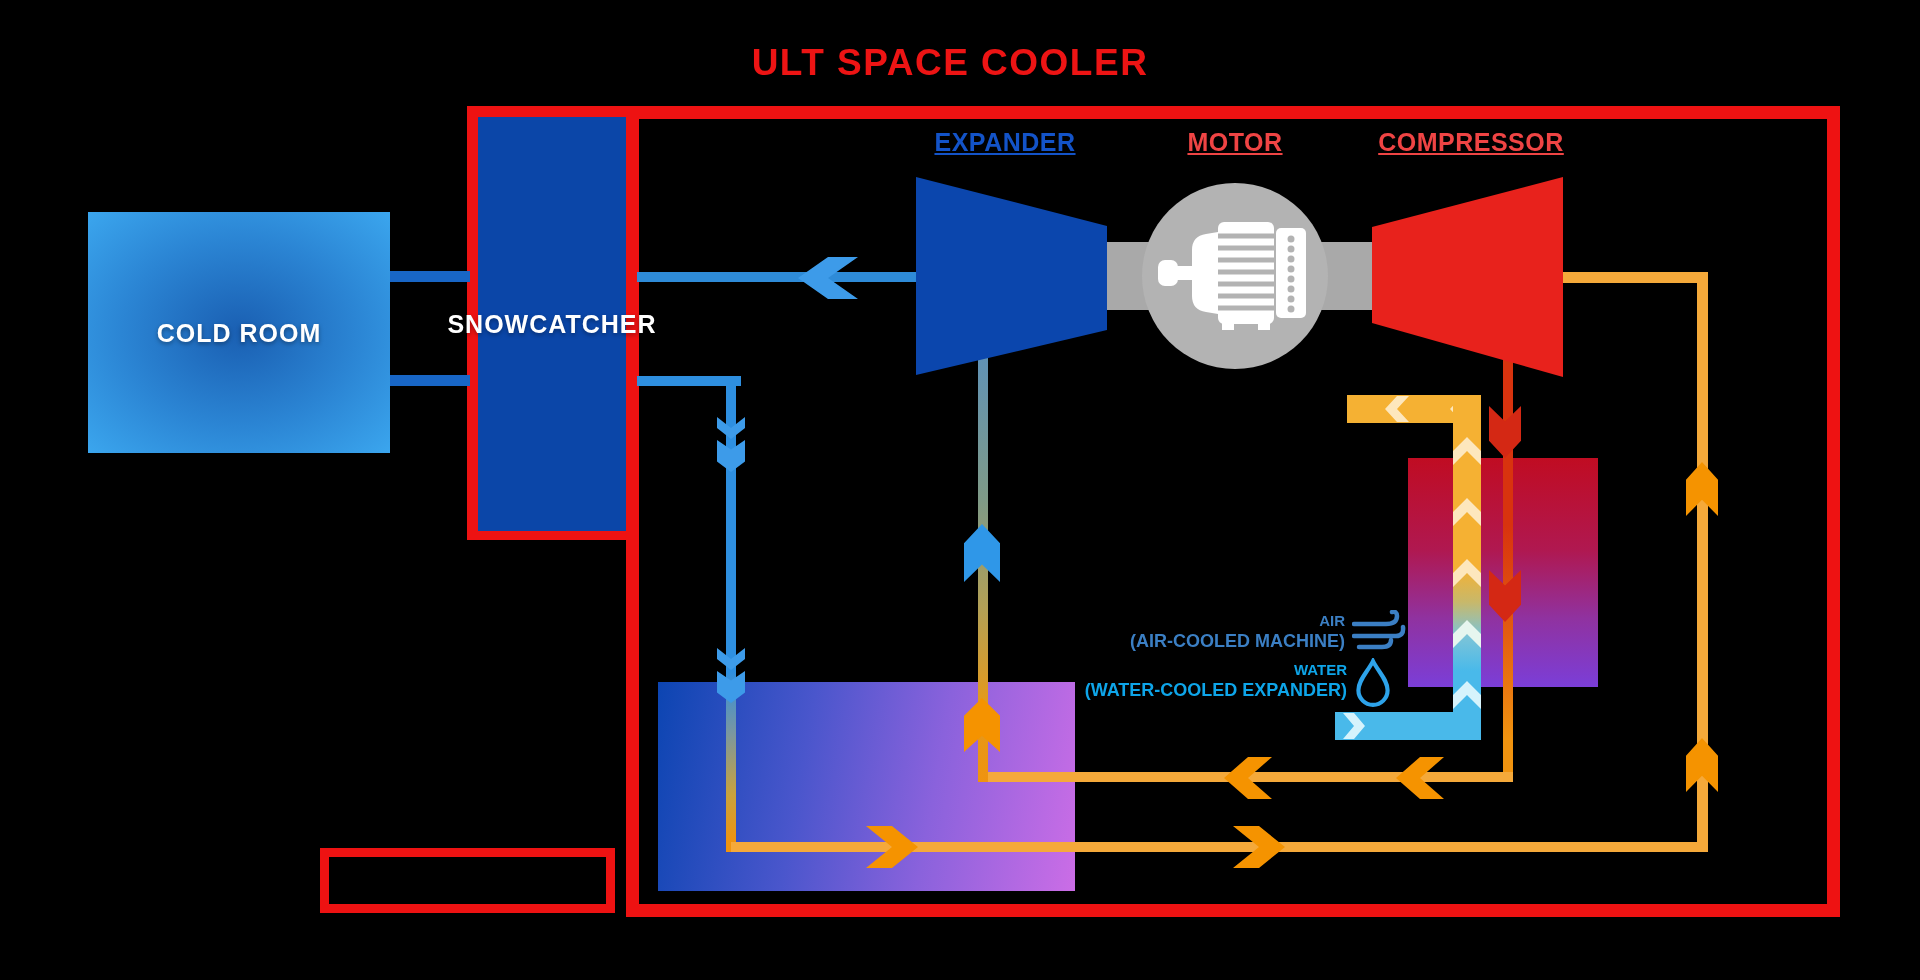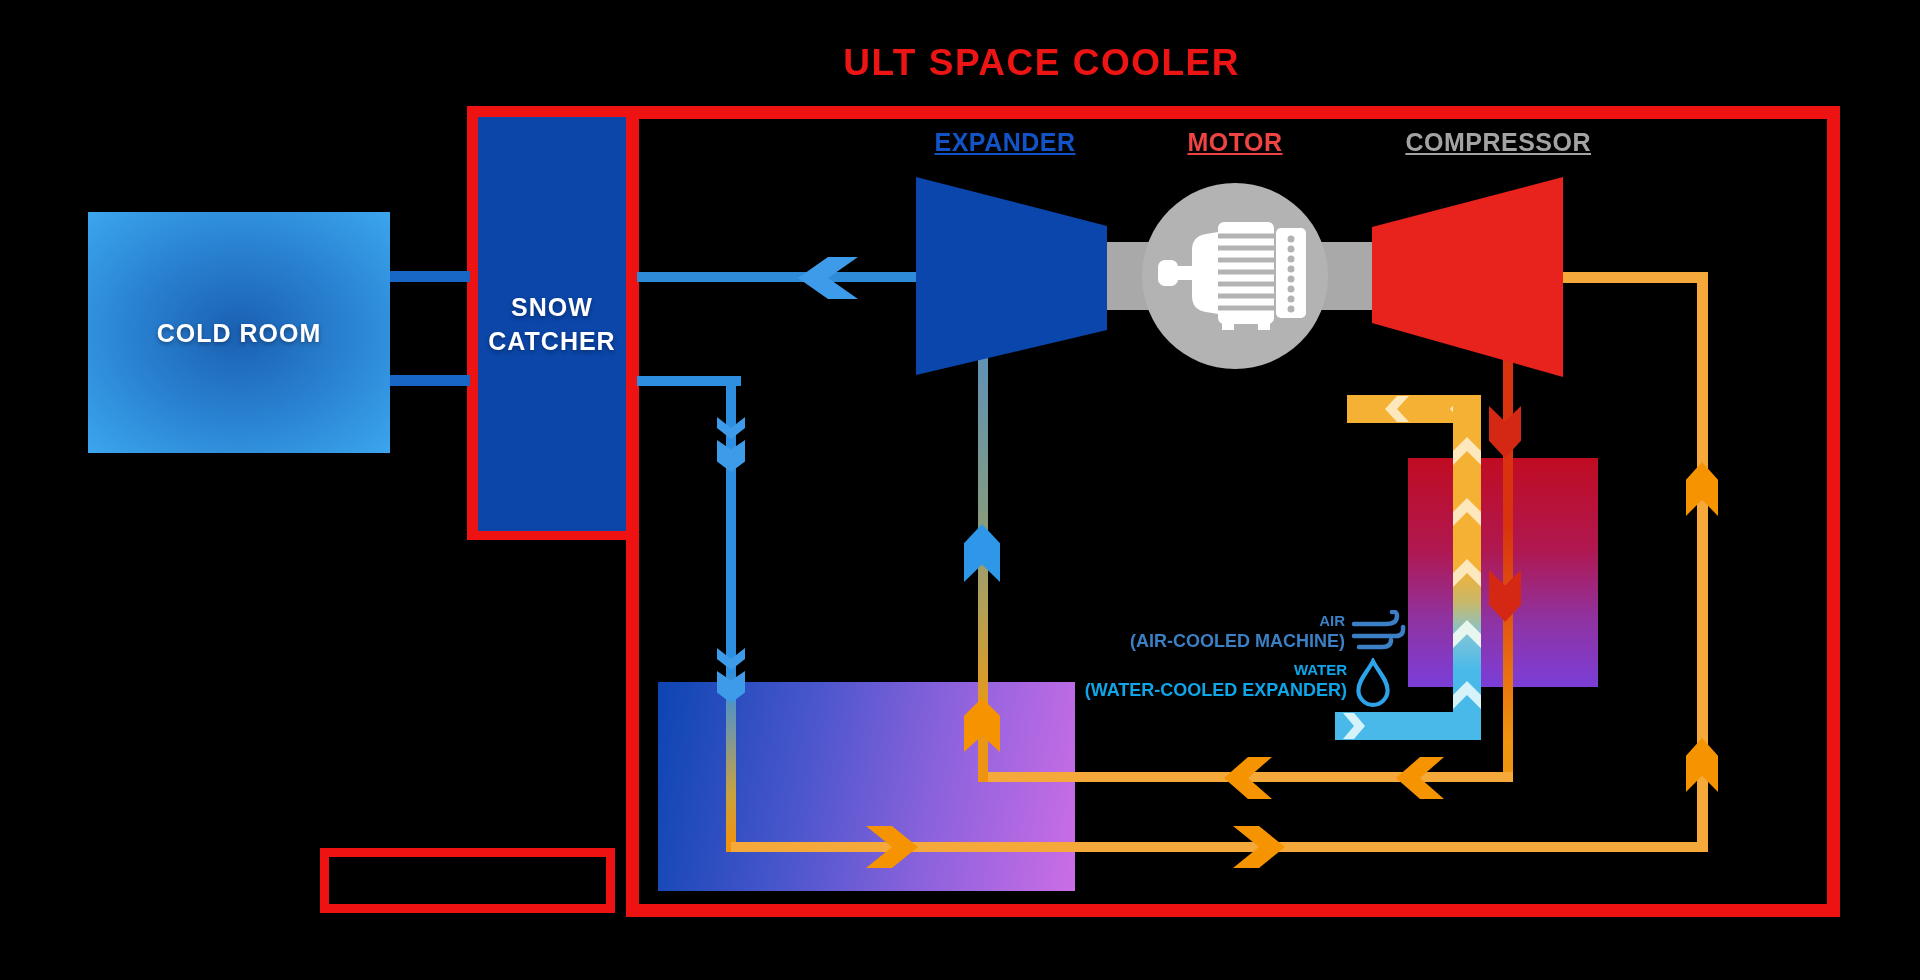--- a/index.html
+++ b/index.html
@@ -4,28 +4,28 @@
 <style>
   html,body{margin:0;padding:0;background:#000;}
   #stage{position:relative;width:1920px;height:980px;background:#000;overflow:hidden;
          font-family:"Liberation Sans",sans-serif;}
   .abs{position:absolute;}
   
   .frame-main{left:626px;top:106px;width:1214px;height:811px;border:13px solid #ee1212;box-sizing:border-box;}
   .frame-snow{left:467px;top:106px;width:170px;height:434px;background:#ee1212;}
   .legend-box{left:320px;top:848px;width:295px;height:65px;border:9px solid #ee1212;box-sizing:border-box;}
   
-  .title{left:660px;top:42px;width:580px;text-align:right;color:#ed1414;
+  .title{left:660px;top:42px;width:580px;text-align:center;color:#ed1414;
          font-size:37px;font-weight:800;letter-spacing:1.5px;}
   
   .cold-room{left:88px;top:212px;width:302px;height:241px;
      background:radial-gradient(ellipse at 50% 50%, #1a5fb2 0%, #2b85d4 55%, #3ba6ee 100%);
      display:flex;align-items:center;justify-content:center;}
   .snow-box{left:478px;top:117px;width:148px;height:414px;background:#0b46a8;
-     display:flex;flex-direction:column;align-items:center;justify-content:center;}
+     display:flex;flex-direction:row;align-items:center;justify-content:center;}
   .hx-box{left:658px;top:682px;width:417px;height:209px;
      background:linear-gradient(100deg,#0c45b2 0%,#4a56cc 35%,#8a62dc 65%,#cb6de6 100%);}
   .hx-text{left:658px;top:763px;width:417px;text-align:center;color:#fff;
      font-size:25px;font-weight:700;line-height:35px;letter-spacing:.5px;
      text-shadow:0 2px 4px rgba(0,0,0,.35);}
   .cooler-box{left:1408px;top:458px;width:190px;height:229px;
      background:linear-gradient(180deg,#c00c22 0%,#b01850 40%,#9032a0 70%,#7b3ed8 100%);}
   .box-label{color:#fff;font-size:25px;font-weight:700;letter-spacing:1px;
      text-shadow:0 2px 4px rgba(0,0,0,.35);line-height:34px;text-align:center;}
   
@@ -155,21 +155,21 @@
         <circle cx="133" cy="91" r="3.5"></circle>
           <circle cx="133" cy="101" r="3.5"></circle>
       </g>
     </svg>
   </div>
   <div class="abs expander-shape"></div>
   <div class="abs compressor-shape"></div>
 
   <div class="abs mlabel" style="left:885px;color:#1353c8;">EXPANDER</div>
   <div class="abs mlabel" style="left:1115px;color:#ef4444;">MOTOR</div>
-  <div class="abs mlabel" style="left:1351px;color:#a3a3a3;text-align:right;">COMPRESSOR</div>
+  <div class="abs mlabel" style="left:1351px;color:#ef4444;">COMPRESSOR</div>
 
 
   <div class="abs air-label">
     <div class="lab-big">AIR</div>
     <div class="lab-sub">(AIR-COOLED MACHINE)</div>
   </div>
   <div class="abs" style="left:1352px;top:610px;width:54px;height:48px;">
     <svg width="54" height="48" viewBox="0 0 54 48" fill="none" stroke="#3b7fc4" stroke-width="4.5" stroke-linecap="round">
       <path d="M2 14 H34 Q45 14 45 6 Q45 1 40 2"></path>
       <path d="M2 26 H44 Q52 26 51 17"></path>

